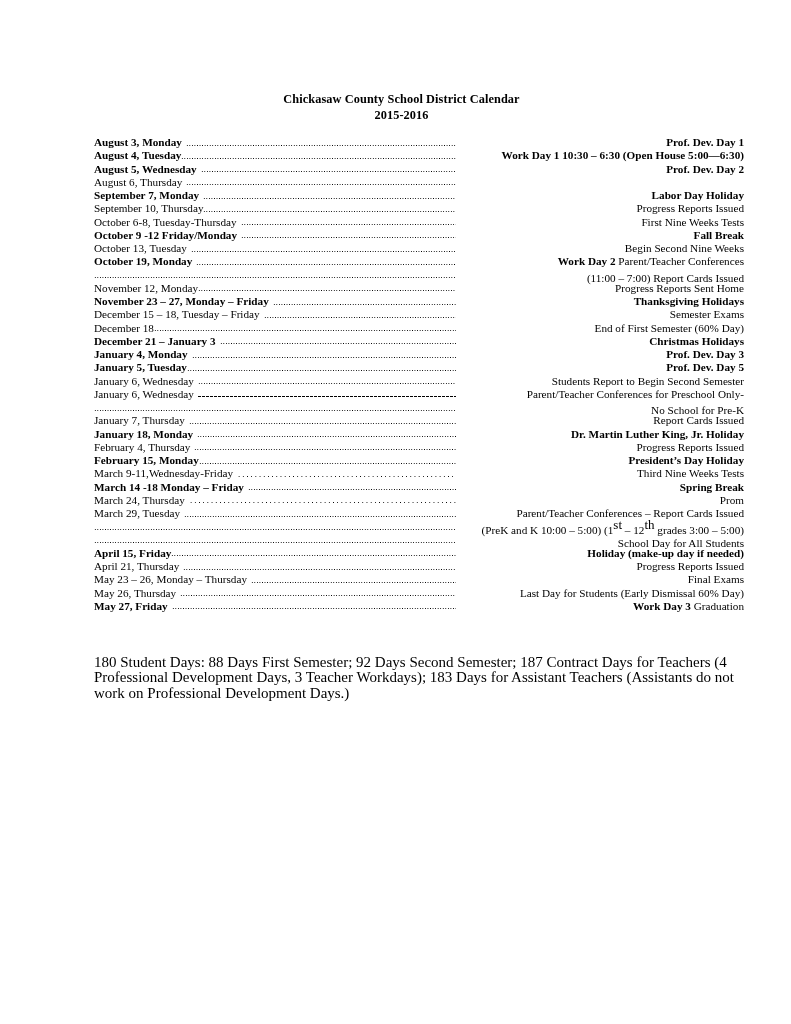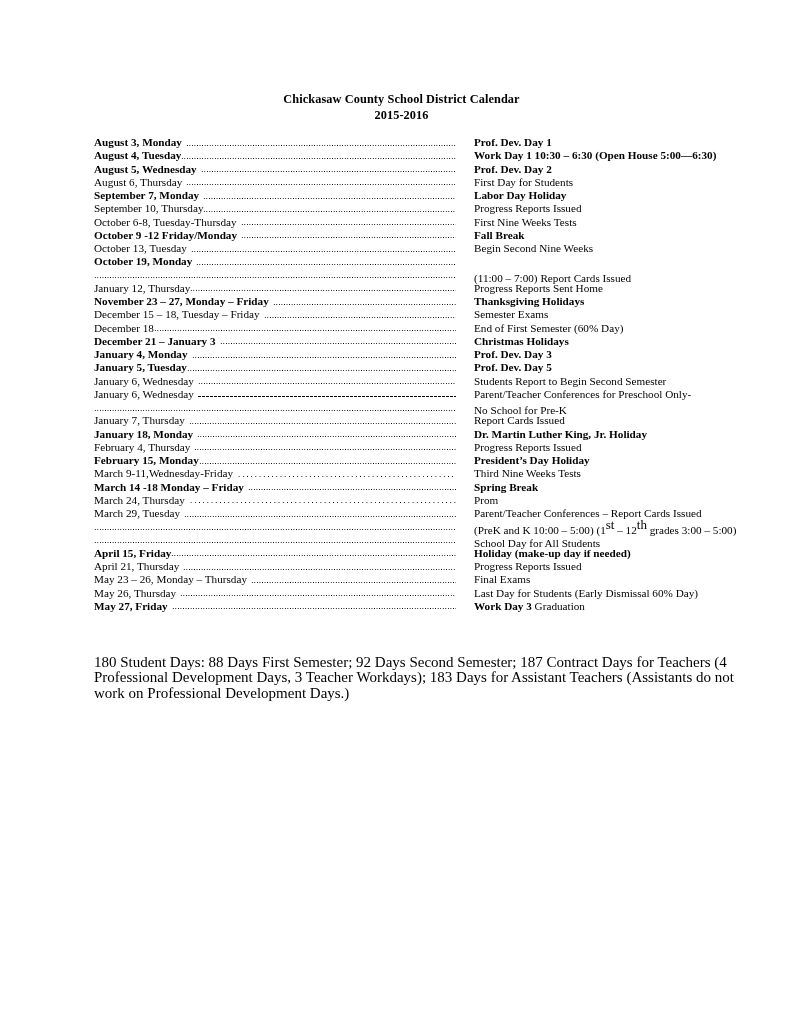--- a/index.html
+++ b/index.html
@@ -42,20 +42,21 @@
     display:flex;
     align-items:flex-end;
     overflow:hidden;
   }
   .lbl{flex:0 0 auto;}
   .lbl.sp{padding-right:4px;}
   .right{
     flex:1 1 auto;
     padding-left:18px;
     overflow:visible;
+    text-align:right;
   }
   .b{font-weight:bold;}
 
   
   .lead{
     flex:1 1 auto;
     position:relative;
     height:13.25px;
     overflow:hidden;
   }
@@ -127,21 +128,20 @@
           <span class="lbl b sp">August 5, Wednesday</span>
           <span class="lead"></span>
         </div>
         <div class="right b">Prof. Dev. Day 2</div>
       </div>
       <div class="row">
         <div class="left">
           <span class="lbl sp">August 6, Thursday</span>
           <span class="lead"></span>
         </div>
-        <div class="right">First Day for Students</div>
       </div>
       <div class="row">
         <div class="left">
           <span class="lbl b sp">September 7, Monday</span>
           <span class="lead"></span>
         </div>
         <div class="right b">Labor Day Holiday</div>
       </div>
       <div class="row">
         <div class="left">
@@ -169,30 +169,31 @@
           <span class="lbl sp">October 13, Tuesday</span>
           <span class="lead"></span>
         </div>
         <div class="right">Begin Second Nine Weeks</div>
       </div>
       <div class="row">
         <div class="left">
           <span class="lbl b sp">October 19, Monday</span>
           <span class="lead"></span>
         </div>
+        <div class="right"><span class="b">Work Day 2</span> Parent/Teacher Conferences</div>
       </div>
       <div class="row cont">
         <div class="left">
           <span class="lead"></span>
         </div>
         <div class="right">(11:00 – 7:00) Report Cards Issued</div>
       </div>
       <div class="row">
         <div class="left">
-          <span class="lbl">January 12, Thursday</span>
+          <span class="lbl">November 12, Monday</span>
           <span class="lead"></span>
         </div>
         <div class="right">Progress Reports Sent Home</div>
       </div>
       <div class="row">
         <div class="left">
           <span class="lbl b sp">November 23 – 27, Monday – Friday</span>
           <span class="lead"></span>
         </div>
         <div class="right b">Thanksgiving Holidays</div>

